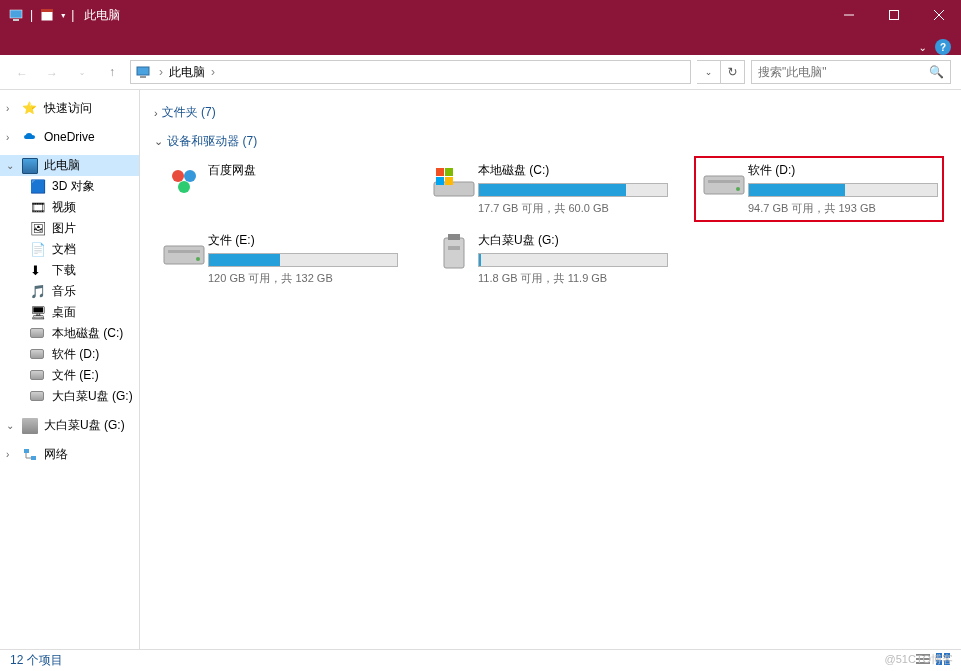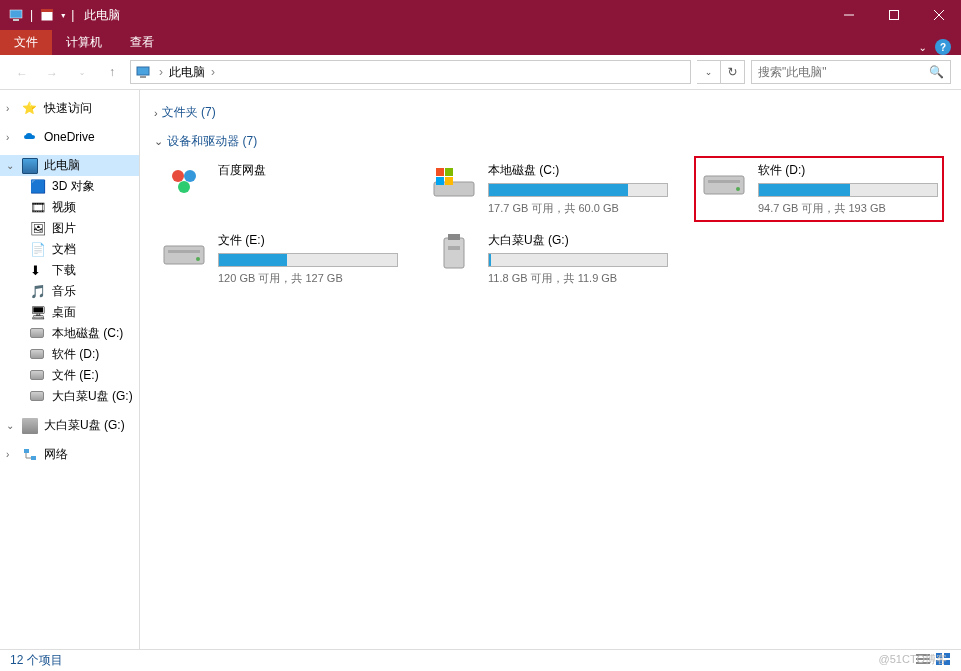--- a/index.html
+++ b/index.html
@@ -32,31 +32,31 @@
 .tree-item.selected{background:#cce8ff}
 .tree-item.root{padding-left:6px;margin-top:8px}
 .tree-item.root:first-child{margin-top:0}
 .tree-item.child{padding-left:30px}
 .tree-item .exp{width:10px;color:#666;font-size:10px}
 .ticon{width:16px;height:16px;flex-shrink:0}
 .main{flex:1;padding:8px 14px;overflow:auto}
 .section-hdr{display:flex;align-items:center;gap:4px;padding:6px 0;color:#1a5490;font-size:13px;cursor:default}
 .section-hdr .chev{font-size:11px;color:#555}
 .devices{display:flex;flex-wrap:wrap;gap:4px 20px}
-.device{width:250px;display:flex;align-items:flex-start;gap:10px;padding:6px;cursor:default}
+.device{width:250px;display:flex;align-items:flex-start;padding:6px;cursor:default}
 .device.highlighted{border:2px solid #d9001b;padding:4px}
 .dev-icon{width:48px;height:40px;flex-shrink:0;display:flex;align-items:center;justify-content:center}
 .dev-info{flex:1;min-width:0}
 .dev-name{color:#000;margin-bottom:4px}
 .dev-sub{color:#6b6b6b;font-size:11px}
 .progress{width:100%;height:14px;border:1px solid #b5b5b5;background:#e8e8e8;margin-bottom:4px;position:relative}
 .progress .bar{height:100%;background:#26a0da}
 .statusbar{position:absolute;bottom:0;left:0;right:0;height:22px;border-top:1px solid #ddd;display:flex;align-items:center;padding:0 10px;color:#1a5490;font-size:11px;background:#fff}
 .statusbar .icons{margin-left:auto;display:flex;gap:4px;color:#888}
-.watermark{position:absolute;bottom:4px;right:14px;color:#bbb;font-size:11px}
+.watermark{position:absolute;bottom:4px;right:8px;color:#bbb;font-size:11px}
 
 .i-monitor{background:linear-gradient(#4aa3df,#2e6da4);border:1px solid #1a4d7a;border-radius:1px}
 .i-drive{background:linear-gradient(#d0d0d0,#a0a0a0);border:1px solid #888;border-radius:2px}
 .i-folder{background:linear-gradient(#ffd86b,#e6b422);border-radius:1px}
 .i-usb{background:linear-gradient(#bbb,#888);border-radius:1px}
 </style>
 </head>
 <body>
 
 <div class="titlebar">
@@ -92,25 +92,20 @@
     <div class="win-btn">
         <svg width="10" height="10">
           <line x1="0" y1="0" x2="10" y2="10" stroke="#fff" stroke-width="1"></line>
           <line x1="10" y1="0" x2="0" y2="10" stroke="#fff" stroke-width="1"></line>
         </svg>
       </div>
   </div>
 </div>
 
 <div class="ribbon">
-  <div id="ribbon-tabs" style="display:flex">
-      <div class="tab active">文件</div>
-      <div class="tab">计算机</div>
-      <div class="tab">查看</div>
-    </div>
   <div class="expand">
     <span style="font-size:10px">⌄</span>
     <span class="help-circ">?</span>
   </div>
 </div>
 
 <div class="navbar">
   <div class="nav-arrow disabled">←</div>
   <div class="nav-arrow disabled">→</div>
   <div class="nav-arrow disabled" style="font-size:8px">⌄</div>
@@ -278,21 +273,21 @@
               <rect x="4" y="14" width="40" height="18" rx="2" fill="#c8c8c8" stroke="#999"></rect>
               <rect x="8" y="18" width="32" height="3" fill="#aaa"></rect>
               <circle cx="38" cy="27" r="2" fill="#5a5"></circle>
             </svg>
           </div>
           <div class="dev-info">
             <div class="dev-name">文件 (E:)</div>
             <div class="progress">
               <div class="bar" style="width:38%"></div>
             </div>
-            <div class="dev-sub">120 GB 可用，共 127 GB</div>
+            <div class="dev-sub">120 GB 可用，共 132 GB</div>
           </div>
         </div>
         <div class="device">
           <div class="dev-icon">
             <svg width="48" height="40">
               <rect x="14" y="6" width="20" height="30" rx="2" fill="#d0d0d0" stroke="#999"></rect>
               <rect x="18" y="2" width="12" height="6" fill="#888"></rect>
               <rect x="18" y="14" width="12" height="4" fill="#aaa"></rect>
             </svg>
           </div>

